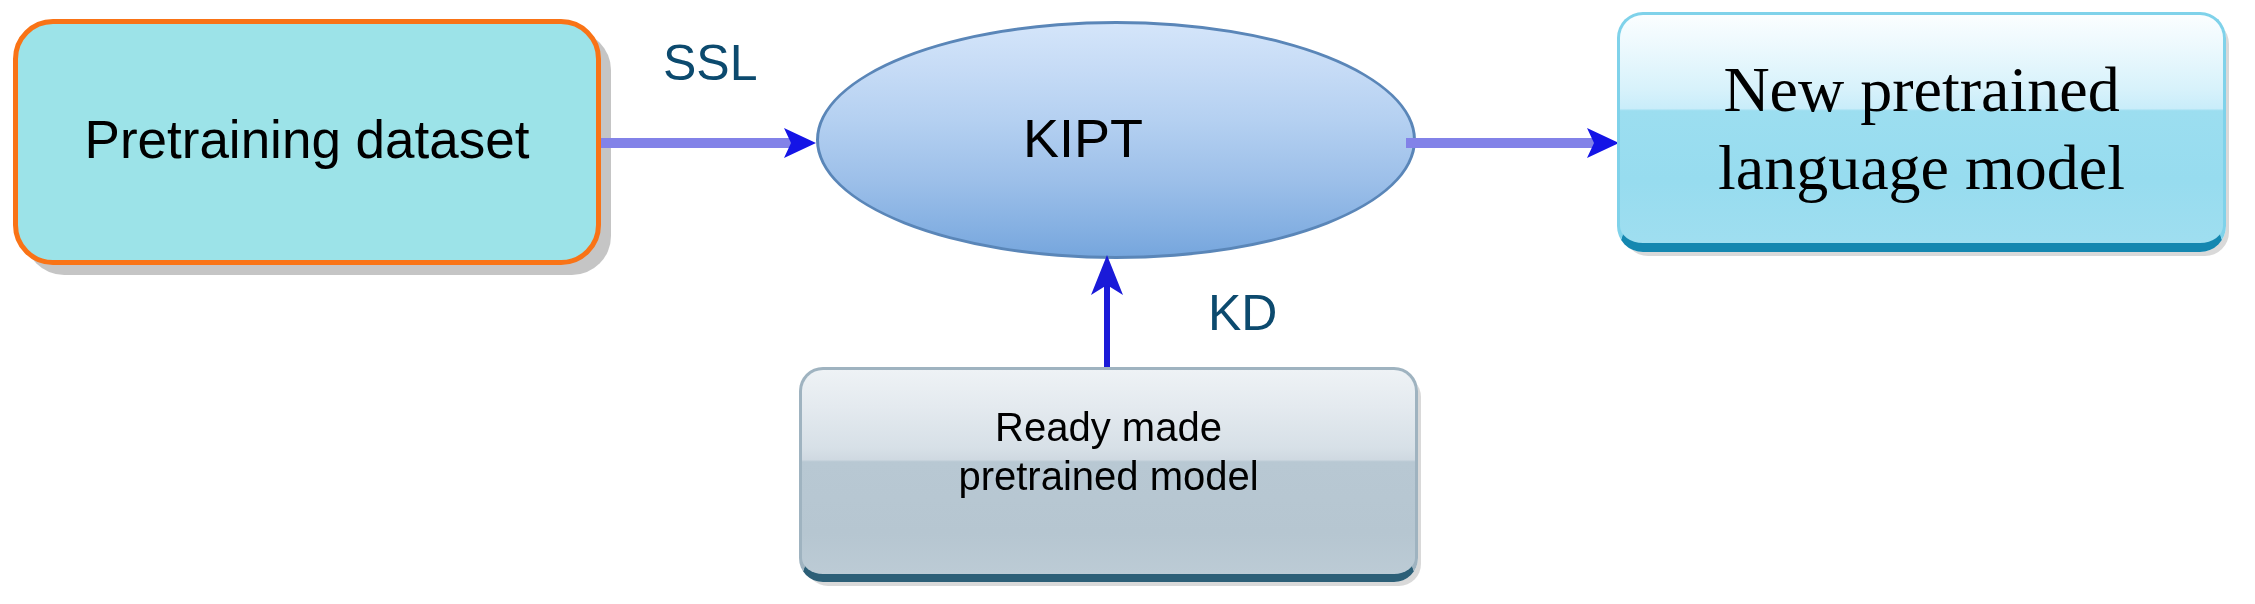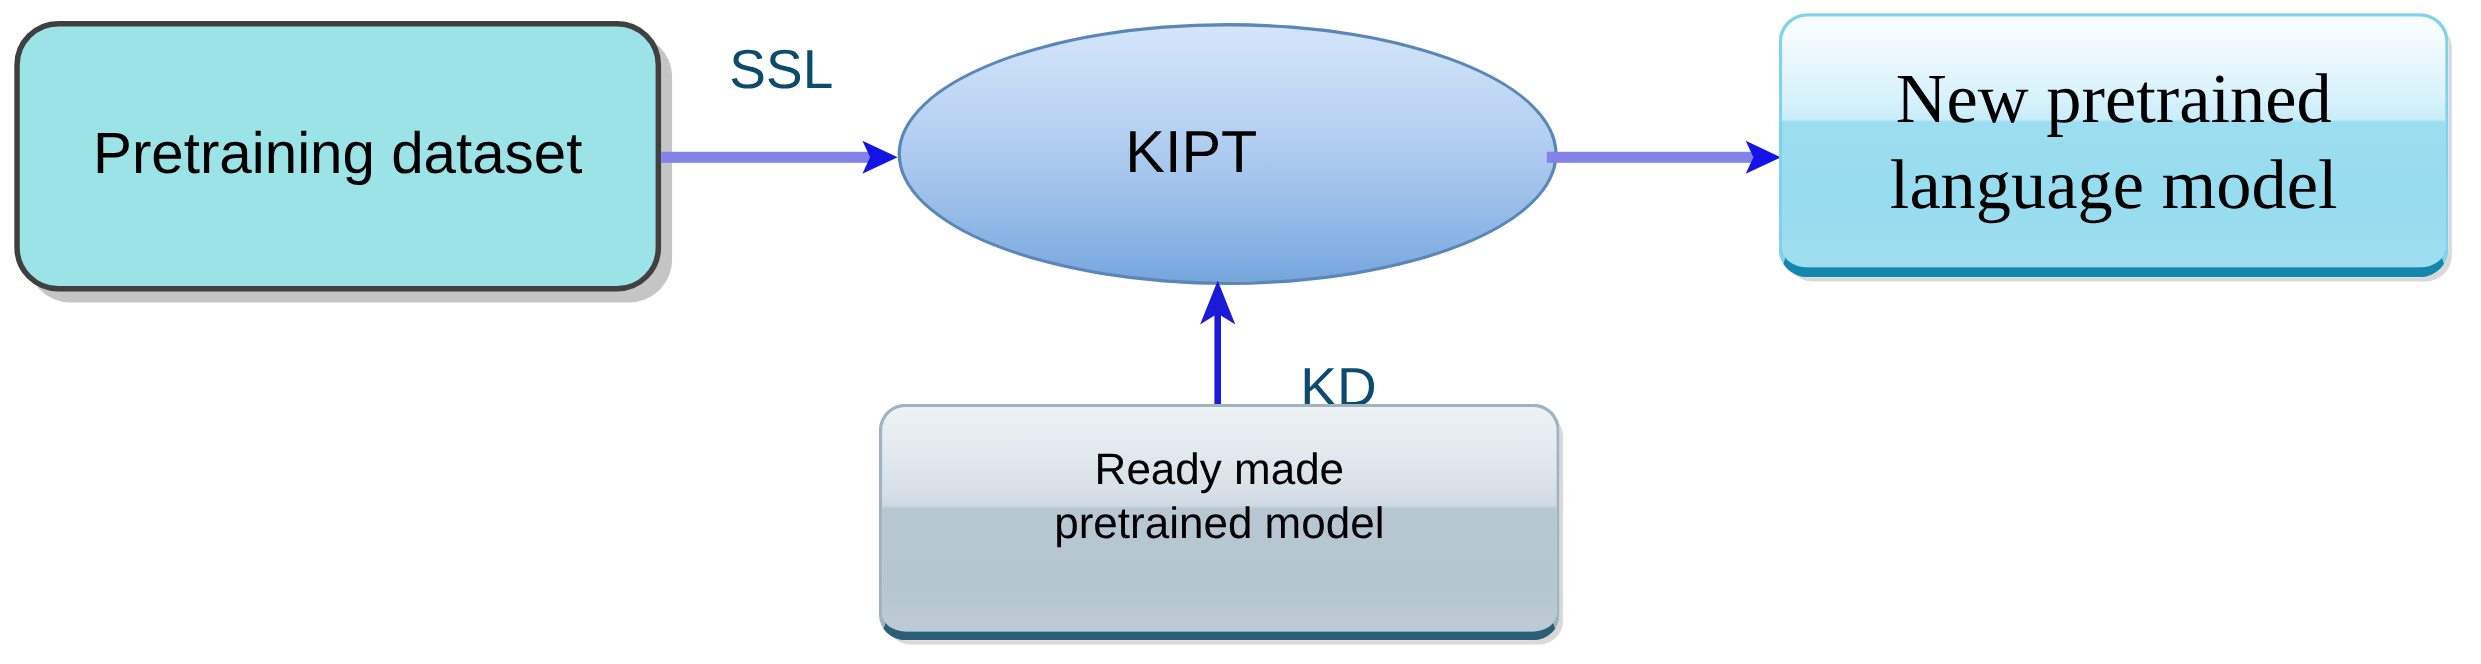--- a/index.html
+++ b/index.html
@@ -32,21 +32,21 @@
   }
 
   
   #node-pretraining-dataset {
     position: absolute;
     left: 13px;
     top: 19px;
     width: 588px;
     height: 246px;
     box-sizing: border-box;
-    border: 5px solid #404040;
+    border: 5px solid #f97316;
     border-radius: 40px;
     background: #9ce3e8;
     box-shadow: 11px 11px 0 -1px rgba(150,150,150,0.55);
   }
   #node-pretraining-dataset .node-label {
     top: 84px;
     font-size: 53px;
   }
 
   
@@ -155,21 +155,21 @@
   .edge-label {
     position: absolute;
     color: #0c4a6e;
     font-family: "Liberation Sans", sans-serif;
     font-size: 50px;
     line-height: 1;
     white-space: nowrap;
     pointer-events: none;
   }
   #edge-label-ssl { left: 663px; top: 38px; }
-  #edge-label-kd  { left: 1182px; top: 288px; margin-top: 39px; }
+  #edge-label-kd  { left: 1208px; top: 288px; }
 </style>
 </head>
 <body>
 
 <div id="canvas">
 
   <div id="node-pretraining-dataset">
     <div class="node-label">Pretraining dataset</div>
   </div>
 

